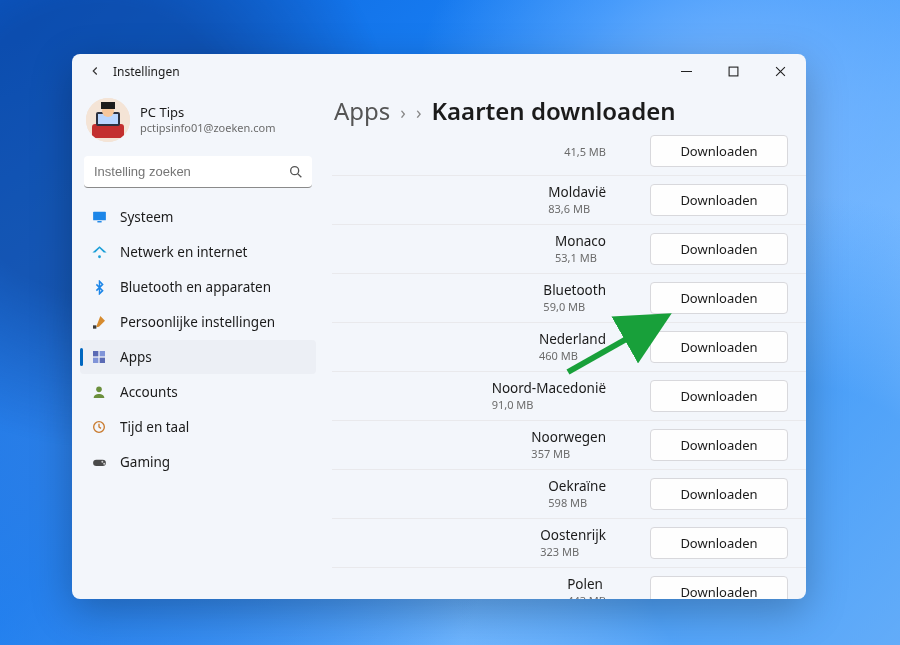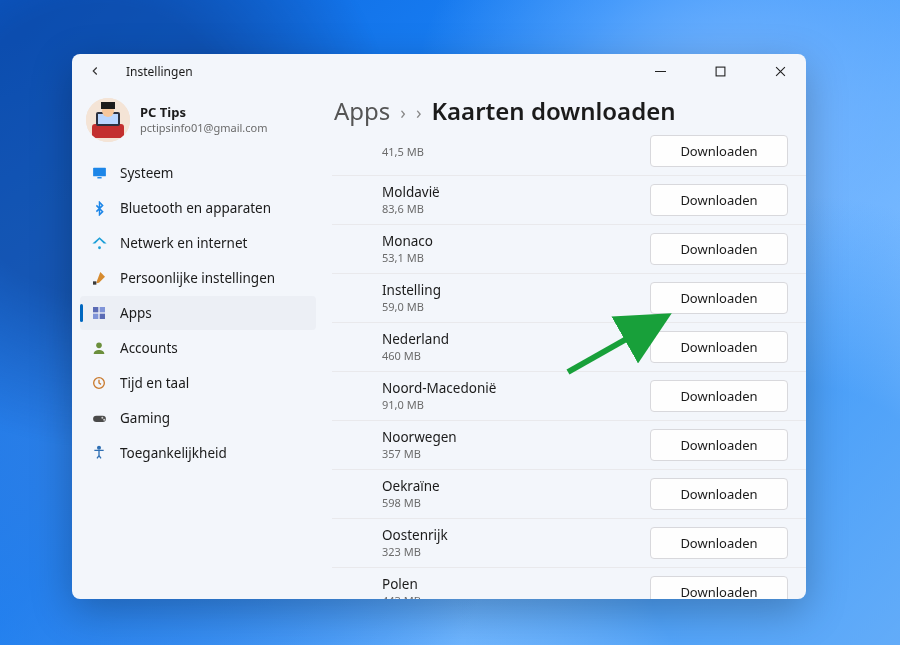--- a/index.html
+++ b/index.html
@@ -34,33 +34,33 @@
     width:900px;height:900px;right:-350px;bottom:-350px;
     background:radial-gradient(circle,#2a8df5 0%,#2a8df5 25%,transparent 55%);
     opacity:.6;
   }
   .window{
     position:absolute;left:72px;top:54px;width:734px;height:545px;
     background:var(--win-bg);border-radius:8px;box-shadow:var(--shadow);
     display:flex;flex-direction:column;overflow:hidden;z-index:2;
   }
   .titlebar{
-    height:34px;display:flex;align-items:center;gap:20px;padding:0 6px 0 12px;
+    height:34px;display:flex;align-items:center;gap:7px;padding:0 6px 0 12px;
     font-size:12px;color:var(--text);flex:0 0 auto;
   }
   .titlebar .back{width:22px;height:22px;display:flex;align-items:center;justify-content:center;border-radius:4px;}
   .titlebar .wtitle{flex:0 0 auto}
   .titlebar .spacer{flex:1}
   .titlebar .winbtn{width:40px;height:34px;display:flex;align-items:center;justify-content:center}
   .body{flex:1;display:flex;min-height:0}
   .sidebar{width:252px;flex:0 0 252px;display:flex;flex-direction:column;padding:6px 8px 10px 8px;box-sizing:border-box}
   .profile{display:flex;align-items:center;gap:10px;padding:4px 6px 14px 6px}
   .avatar{width:44px;height:44px;border-radius:50%;overflow:hidden;flex:0 0 auto;display:flex;align-items:center;justify-content:center;background:#f0e0d4}
   .avatar svg{width:44px;height:44px;display:block}
-  .profile .name{font-size:13px;font-weight:700;color:var(--text);line-height:1.2}
+  .profile .name{font-size:13px;font-weight:400;color:var(--text);line-height:1.2}
   .profile .email{font-size:11px;color:var(--text-sub)}
   .searchwrap{position:relative;margin:0 4px 12px 4px}
   .searchwrap input{
     width:100%;box-sizing:border-box;height:32px;padding:0 32px 0 10px;
     border:none;border-bottom:1.5px solid #8a8a8a;border-radius:4px;
     background:#fff;font-size:13px;outline:none;
   }
   .searchwrap .sicon{position:absolute;right:8px;top:7px;color:#555}
   .nav{display:flex;flex-direction:column;gap:1px}
   .nav-item{
@@ -75,30 +75,30 @@
   .content{flex:1;min-width:0;display:flex;flex-direction:column;padding:4px 0 0 8px}
   .breadcrumb{
     display:flex;align-items:baseline;gap:10px;font-size:24px;color:#555;
     padding:2px 2px 8px 2px;white-space:nowrap;overflow:hidden
   }
   .breadcrumb .crumb{color:#555;font-weight:400}
   .breadcrumb .sep{color:#888;font-size:18px;position:relative;top:-1px}
   .breadcrumb .current{color:var(--text);font-weight:600}
   .list{flex:1;overflow:hidden;display:flex;flex-direction:column}
   .maprow{
-    display:flex;align-items:center;justify-content:space-between;
+    display:flex;align-items:center;justify-content:flex-end;
     padding:8px 18px 8px 50px;border-bottom:1px solid var(--divider);
   }
   .maprow:last-child{border-bottom:none}
   .maprow .meta .title{font-size:13.5px;color:var(--text);line-height:1.25}
   .maprow .meta .size{font-size:11px;color:var(--text-sub)}
   .dlbtn{
     min-width:108px;height:30px;padding:0 14px;border:1px solid var(--button-border);
     background:var(--button-bg);border-radius:4px;font-size:13px;color:var(--text);
-    display:flex;align-items:center;justify-content:center;cursor:default;
+    display:flex;align-items:center;justify-content:center;cursor:default;margin-left:44px;
   }
   .maprow.cut-top{padding-top:0}
   
   .arrow{position:absolute;left:560px;top:310px;z-index:5;pointer-events:none}
 </style>
 </head>
 <body>
 
 <div class="desktop">
 
@@ -138,51 +138,60 @@
               <rect width="44" height="44" fill="#f4e4d6"></rect>
               <rect x="6" y="26" width="32" height="14" rx="3" fill="#c32f2f"></rect>
               <rect x="10" y="14" width="24" height="14" rx="2" fill="#2b3140"></rect>
               <rect x="12" y="16" width="20" height="10" fill="#b9d6ff"></rect>
               <circle cx="22" cy="13" r="6" fill="#f6c79c"></circle>
               <rect x="15" y="4" width="14" height="7" fill="#1b1b1b"></rect>
             </svg>
           </div>
           <div>
             <div class="name">PC Tips</div>
-            <div class="email">pctipsinfo01@gmail.com</div>
+            <div class="email">pctipsinfo01@zoeken.com</div>
           </div>
         </div>
 
+        <div class="searchwrap">
+          <input type="text" placeholder="Instelling zoeken" style="">
+          <span class="sicon">
+            <svg width="16" height="16" viewBox="0 0 24 24" fill="none" stroke="#555" stroke-width="2">
+                <circle cx="10" cy="10" r="6"></circle>
+                <path d="M20 20l-5.2-5.2"></path>
+              </svg>
+          </span>
+        </div>
 
         <div class="nav" id="nav-list">
             <div class="nav-item">
               <span class="ico">
                 <svg width="17" height="17" viewBox="0 0 24 24">
                   <rect x="3" y="4" width="18" height="12" rx="1" fill="#1c86e8"></rect>
                   <rect x="9" y="17" width="6" height="2" fill="#1c86e8"></rect>
                 </svg>
               </span>
               <span>Systeem</span>
             </div>
             <div class="nav-item">
               <span class="ico">
-                <svg width="15" height="15" viewBox="0 0 24 24" fill="none" stroke="#1c86e8" stroke-width="2.4">
-                  <path d="M7 7l10 10-5 5V2l5 5L7 17"></path>
-                </svg>
-              </span>
-              <span>Bluetooth en apparaten</span>
-            </div>
-            <div class="nav-item">
-              <span class="ico">
                 <svg width="17" height="17" viewBox="0 0 24 24">
                   <path d="M12 3 2 12h4l6-6 6 6h4z" fill="#1fa0d8"></path>
                   <circle cx="12" cy="18" r="2" fill="#1fa0d8"></circle>
                 </svg>
               </span>
               <span>Netwerk en internet</span>
+            </div>
+            <div class="nav-item">
+              <span class="ico">
+                <svg width="15" height="15" viewBox="0 0 24 24" fill="none" stroke="#1c86e8" stroke-width="2.4">
+                  <path d="M7 7l10 10-5 5V2l5 5L7 17"></path>
+                </svg>
+              </span>
+              <span>Bluetooth en apparaten</span>
             </div>
             <div class="nav-item">
               <span class="ico">
                 <svg width="16" height="16" viewBox="0 0 24 24">
                   <path d="M14 3l7 7-9 9-4 1 1-4z" fill="#d68b2f"></path>
                   <rect x="3" y="17" width="5" height="5" fill="#3a3a3a"></rect>
                 </svg>
               </span>
               <span>Persoonlijke instellingen</span>
             </div>
@@ -217,29 +226,20 @@
             </div>
             <div class="nav-item">
               <span class="ico">
                 <svg width="17" height="17" viewBox="0 0 24 24">
                   <rect x="3" y="8" width="18" height="9" rx="4.5" fill="#4a4a4a"></rect>
                   <circle cx="16" cy="11" r="1.4" fill="#ccc"></circle>
                   <circle cx="18.6" cy="13.6" r="1.4" fill="#ccc"></circle>
                 </svg>
               </span>
               <span>Gaming</span>
-            </div>
-            <div class="nav-item">
-              <span class="ico">
-                <svg width="16" height="16" viewBox="0 0 24 24" fill="none" stroke="#2f6fb3" stroke-width="2">
-                  <circle cx="12" cy="4" r="2" fill="#2f6fb3"></circle>
-                  <path d="M5 8h14M12 8v8M9 20l3-4 3 4"></path>
-                </svg>
-              </span>
-              <span>Toegankelijkheid</span>
             </div>
           </div>
       </div>
 
       <div class="content">
         <div class="breadcrumb">
           <span class="crumb">Apps</span>
           <span class="sep">›</span>
           <span class="sep">›</span>
           <span class="current">Kaarten downloaden</span>
@@ -261,21 +261,21 @@
             </div>
             <div class="maprow">
               <div class="meta">
                 <div class="title">Monaco</div>
                 <div class="size">53,1 MB</div>
               </div>
               <div class="dlbtn">Downloaden</div>
             </div>
             <div class="maprow">
               <div class="meta">
-                <div class="title">Instelling</div>
+                <div class="title">Bluetooth</div>
                 <div class="size">59,0 MB</div>
               </div>
               <div class="dlbtn">Downloaden</div>
             </div>
             <div class="maprow">
               <div class="meta">
                 <div class="title">Nederland</div>
                 <div class="size">460 MB</div>
               </div>
               <div class="dlbtn">Downloaden</div>

